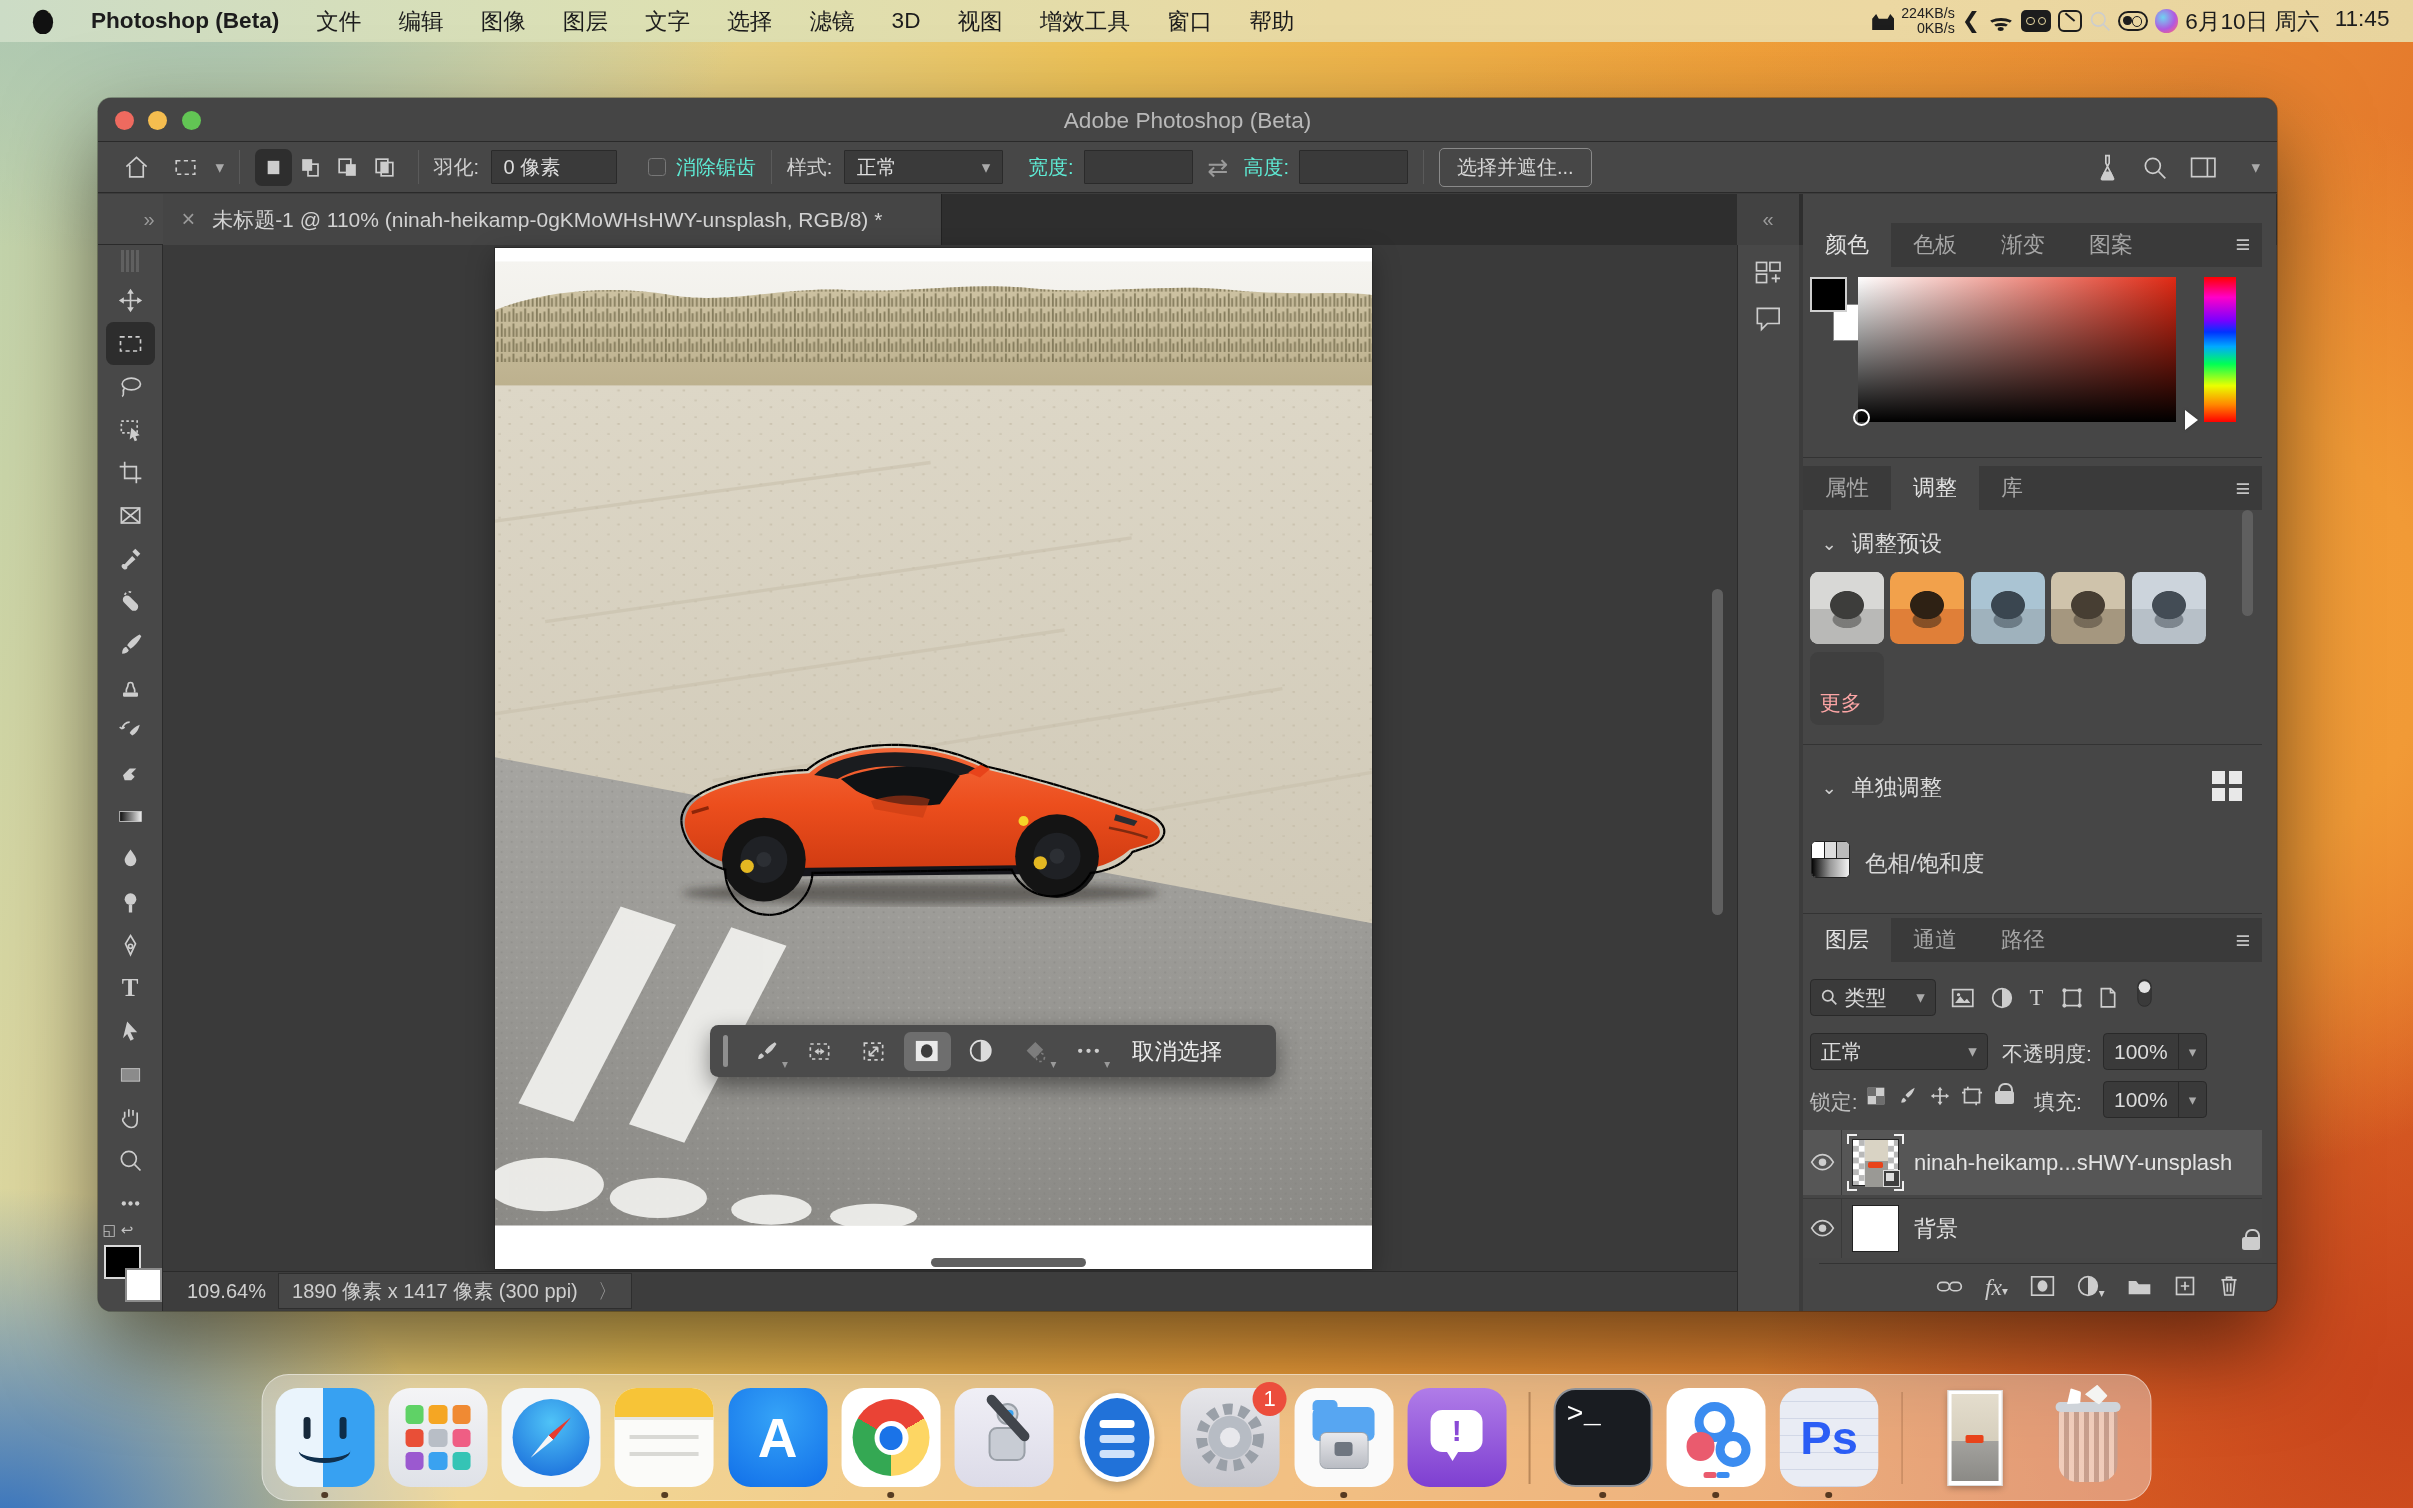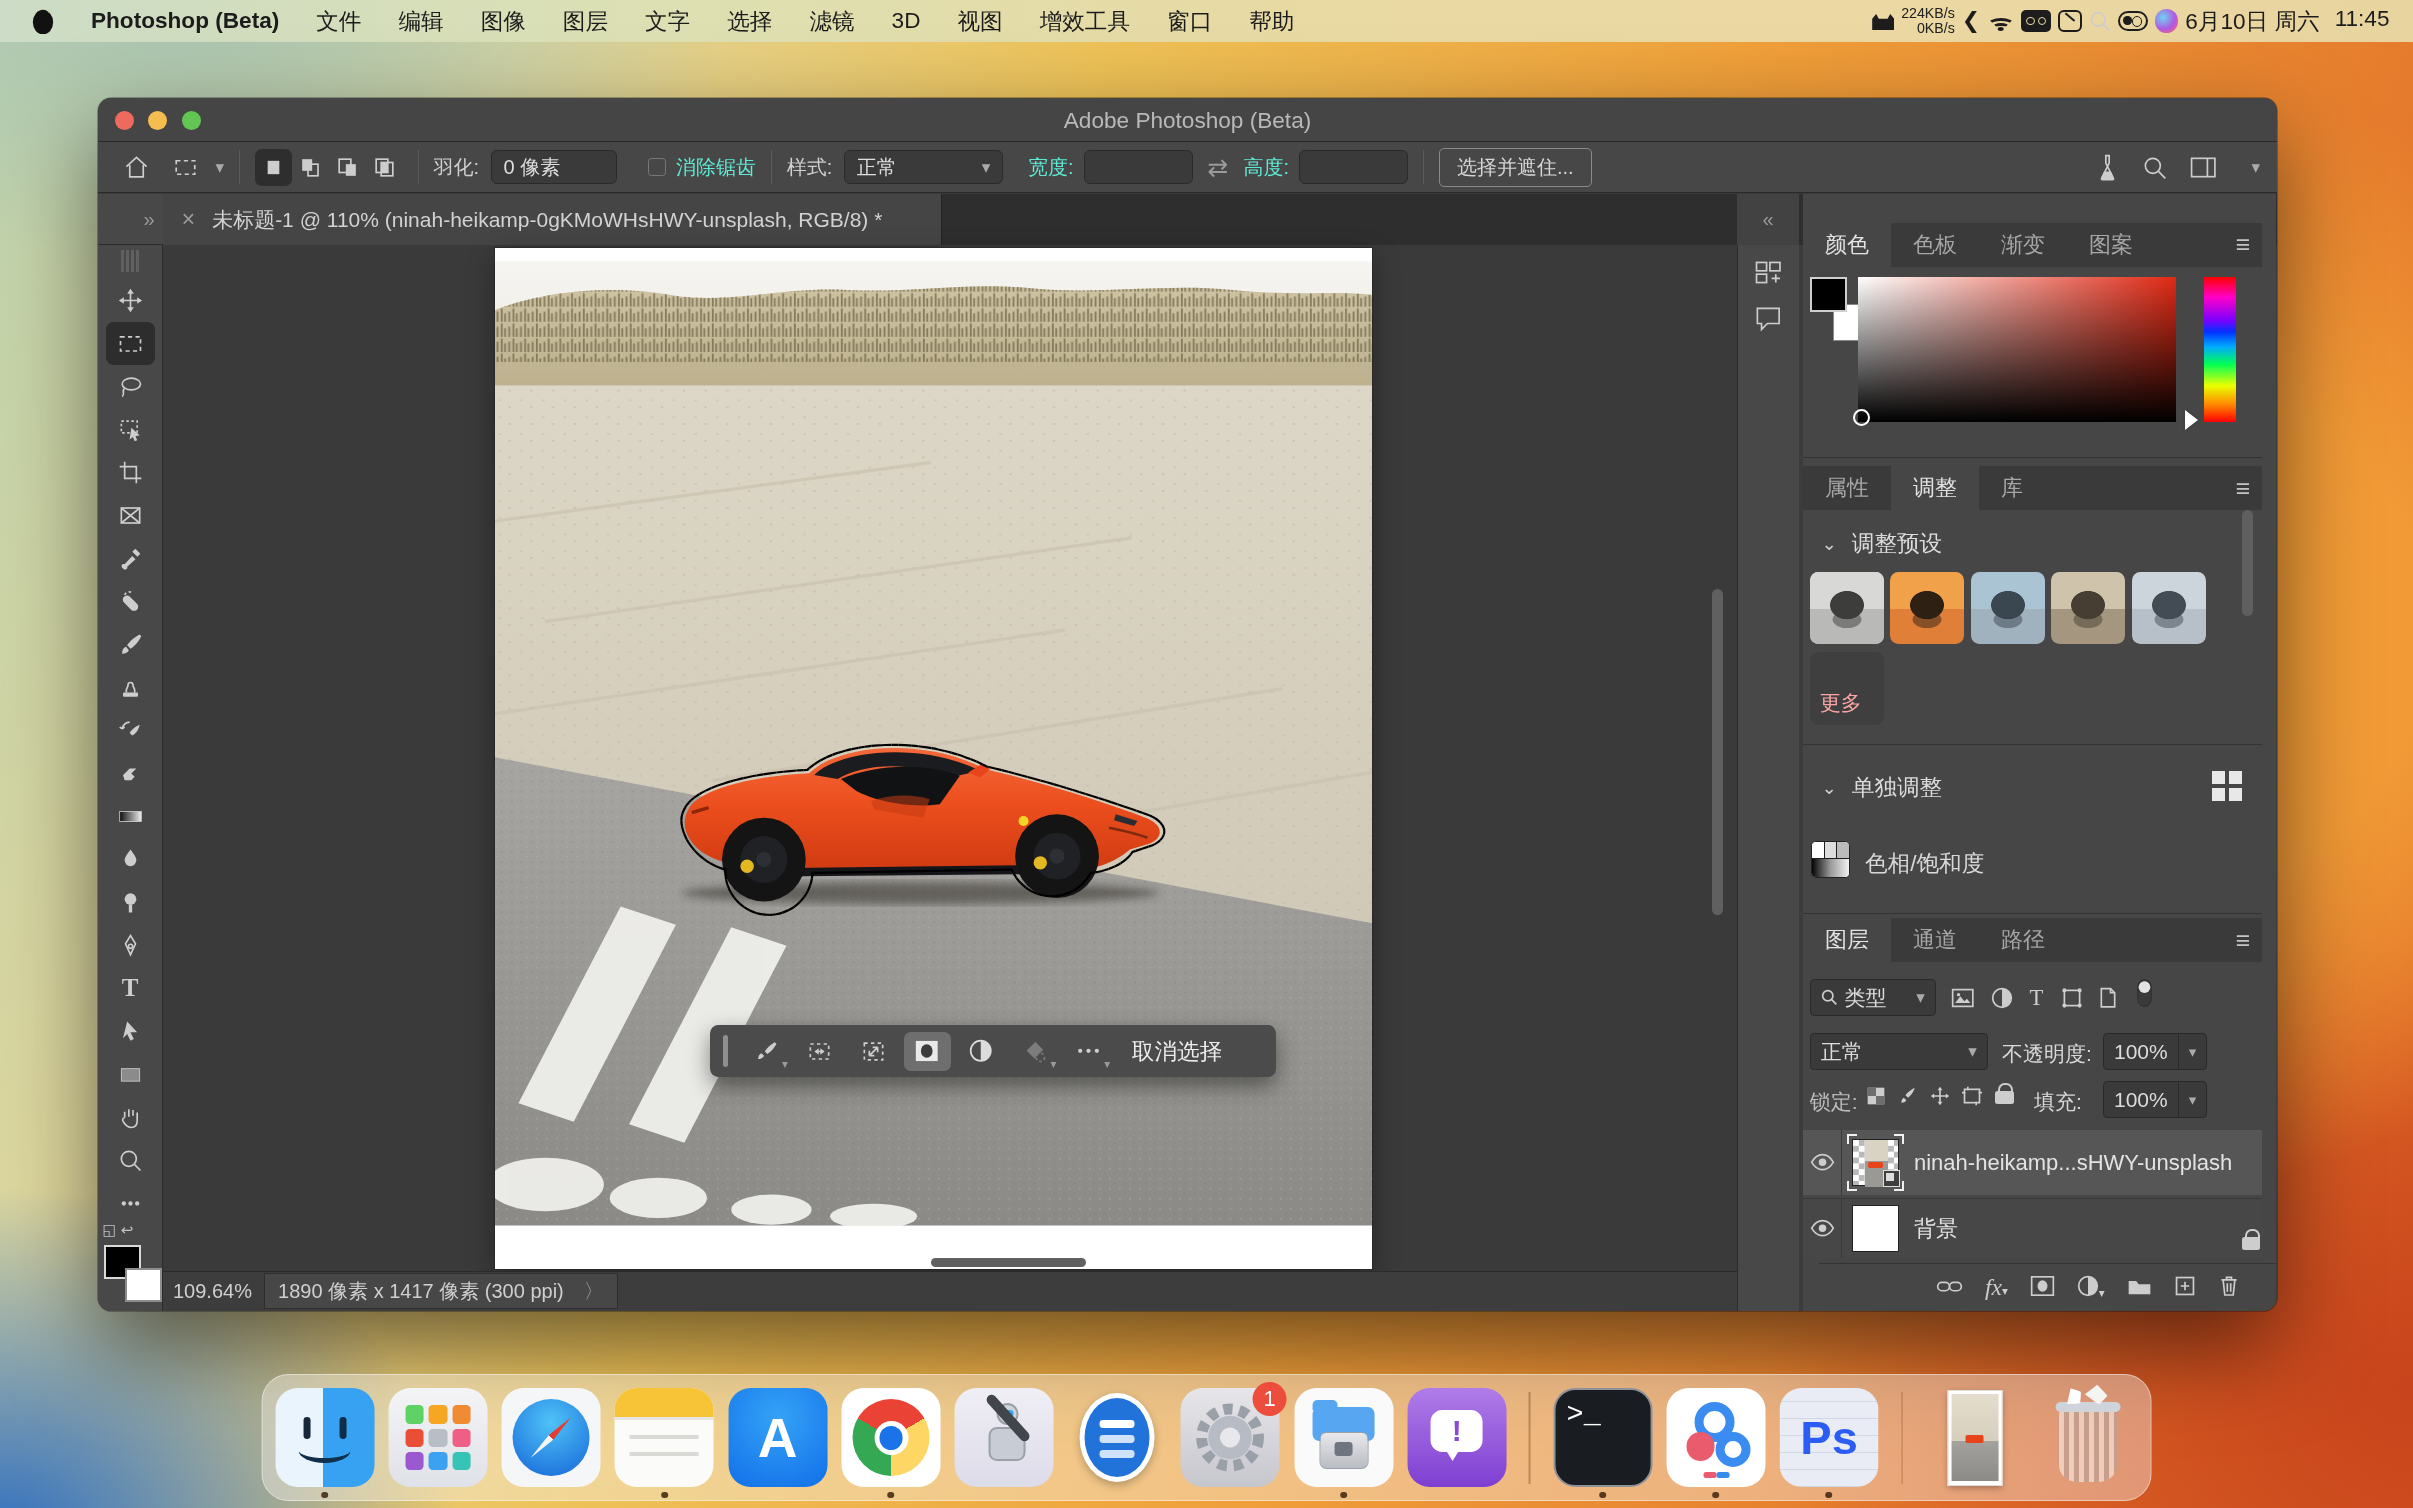--- a/index.html
+++ b/index.html
@@ -52,21 +52,21 @@
   #titlebar { left:0; top:0; width:100%; height:44px; background:#454545; border-bottom:0.8px solid #2a2a2a; }
   .light { top:12.6px; width:19px; height:19px; border-radius:50%; }
   #title { width:100%; top:10px; text-align:center; color:#b9b9b9; font-size:22.6px; }
 
   #optionsbar { left:0; top:44px; width:100%; height:51px; background:#474747; border-bottom:0.8px solid #2a2a2a;
     display:flex; align-items:center; color:#cfcfcf; font-size:20px; }
   .ob-sep { width:0.8px; height:34px; background:#5a5a5a; margin:0 15px; flex:none; }
   .ob-ic { width:37px; height:37px; display:flex; align-items:center; justify-content:center; flex:none; }
   .ob-ic.active { background:#2e2e2e; border-radius:6.7px; }
   .dim { color:#5eead4; }
-  .field { background:#3a3a3a; border:0.8px solid #2a2a2a; border-radius:6px; height:34px;
+  .field { background:#3a3a3a; border:0.8px solid #2a2a2a; border-radius:1px; height:34px;
     display:flex; align-items:center; padding:0 11.7px; color:#dedede; }
   .dd-arrow { color:#aaa; font-size:17px; margin-left:11.7px; }
   .checkbox { width:18.4px; height:18.4px; border:1.7px solid #777; border-radius:3.4px; margin-right:10px; flex:none; }
   .btn { border:0.8px solid #8a8a8a; border-radius:5px; padding:5px 17px; color:#d6d6d6; }
   svg.glyph { stroke:#cdcdcd; fill:none; stroke-width:2; }
   svg.glyph .f { fill:#cdcdcd; stroke:none; }
 
   #tabrow { left:0; top:96px; width:100%; height:51px; background:#2e2e2e; }
   #tabrow .lcell { left:0; top:0; width:65px; height:51px; background:#484848; color:#9a9a9a; font-size:20px; border-bottom:0.8px solid #2a2a2a;}
   #tabrow .rcell { left:1639px; top:0; width:62px; height:51px; background:#424242; color:#9a9a9a; font-size:20px; }
@@ -88,21 +88,21 @@
 
   
   #pasteboard { left:65px; top:147px; width:1575px; height:1027px; background:#3a3a3a; }
   #doc { left:332px; top:3.4px; width:877px; height:1021px; background:#ffffff;
     box-shadow:0 0 0 0.8px #282828, 0 8.4px 25px rgba(0,0,0,.35); }
   #photo { left:0; top:12.6px; }
   #vscroll { left:1549px; top:344px; width:11px; height:326px; background:#606060; border-radius:5.9px; }
   #hscroll { left:768px; top:1013px; width:155px; height:9.2px; background:#606060; border-radius:5px; }
 
   #statusbar { left:65px; top:1173px; width:1575px; height:39px; background:#3d3d3d; border-top:0.8px solid #2a2a2a;
-    display:flex; align-items:center; color:#cfcfcf; font-size:20px; gap:11.7px; padding-left:10px; }
+    display:flex; align-items:center; color:#cfcfcf; font-size:20px; gap:11.7px; padding-left:24px; }
   #statusbar .info { background:#474747; border:0.8px solid #2e2e2e; padding:3.4px 13.4px; display:flex; gap:20px; }
 
   
   #taskbar { left:547px; top:780px; width:566px; height:52px; background:#4b4b4b; border-radius:8.4px;
     box-shadow:0 8.4px 22px rgba(0,0,0,.45); display:flex; align-items:center; gap:6.7px; padding:0 13.4px; }
   #taskbar .handle { width:4.2px; height:32px; background:#8f8f8f; border-radius:2.5px; margin-right:8.4px; }
   .tb-ic { width:47px; height:39px; display:flex; align-items:center; justify-content:center; position:relative; }
   .tb-ic.hl { background:#6e6e6e; border-radius:6.7px; }
   .tb-ic .dda { position:absolute; right:1.7px; bottom:0; color:#9a9a9a; font-size:11.7px; }
   #deselect { color:#ececec; font-size:22.6px; margin-left:13.4px; white-space:nowrap; }

